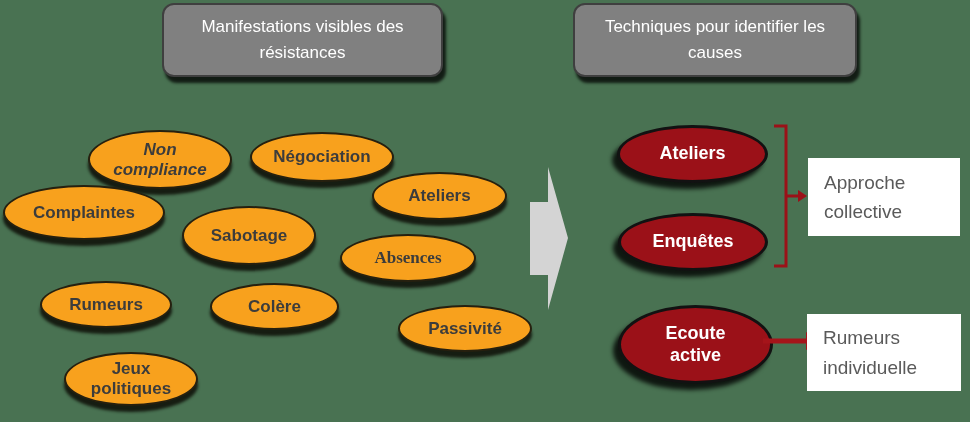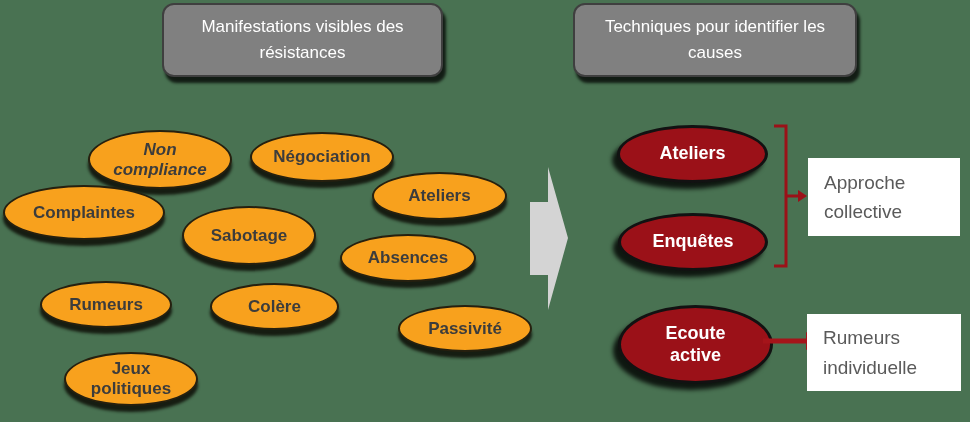--- a/index.html
+++ b/index.html
@@ -97,21 +97,21 @@
   </div>
 
   <div class="ellipse ellipse-orange" style="left:3px; top:185px; width:158px; height:51px;">
     <span>Complaintes</span>
   </div>
 
   <div class="ellipse ellipse-orange" style="left:182px; top:206px; width:130px; height:55px;">
     <span>Sabotage</span>
   </div>
 
-  <div class="ellipse ellipse-orange" style="left:340px; top:234px; width:132px; height:44px;">
+  <div class="ellipse ellipse-orange" style="left:340px; top:234px; width:132px; height:44px;font-family:Liberation Serif, serif;">
     <span>Absences</span>
   </div>
 
   <div class="ellipse ellipse-orange" style="left:40px; top:281px; width:128px; height:43px;">
     <span>Rumeurs</span>
   </div>
 
   <div class="ellipse ellipse-orange" style="left:210px; top:283px; width:125px; height:43px;">
     <span>Colère</span>
   </div>

